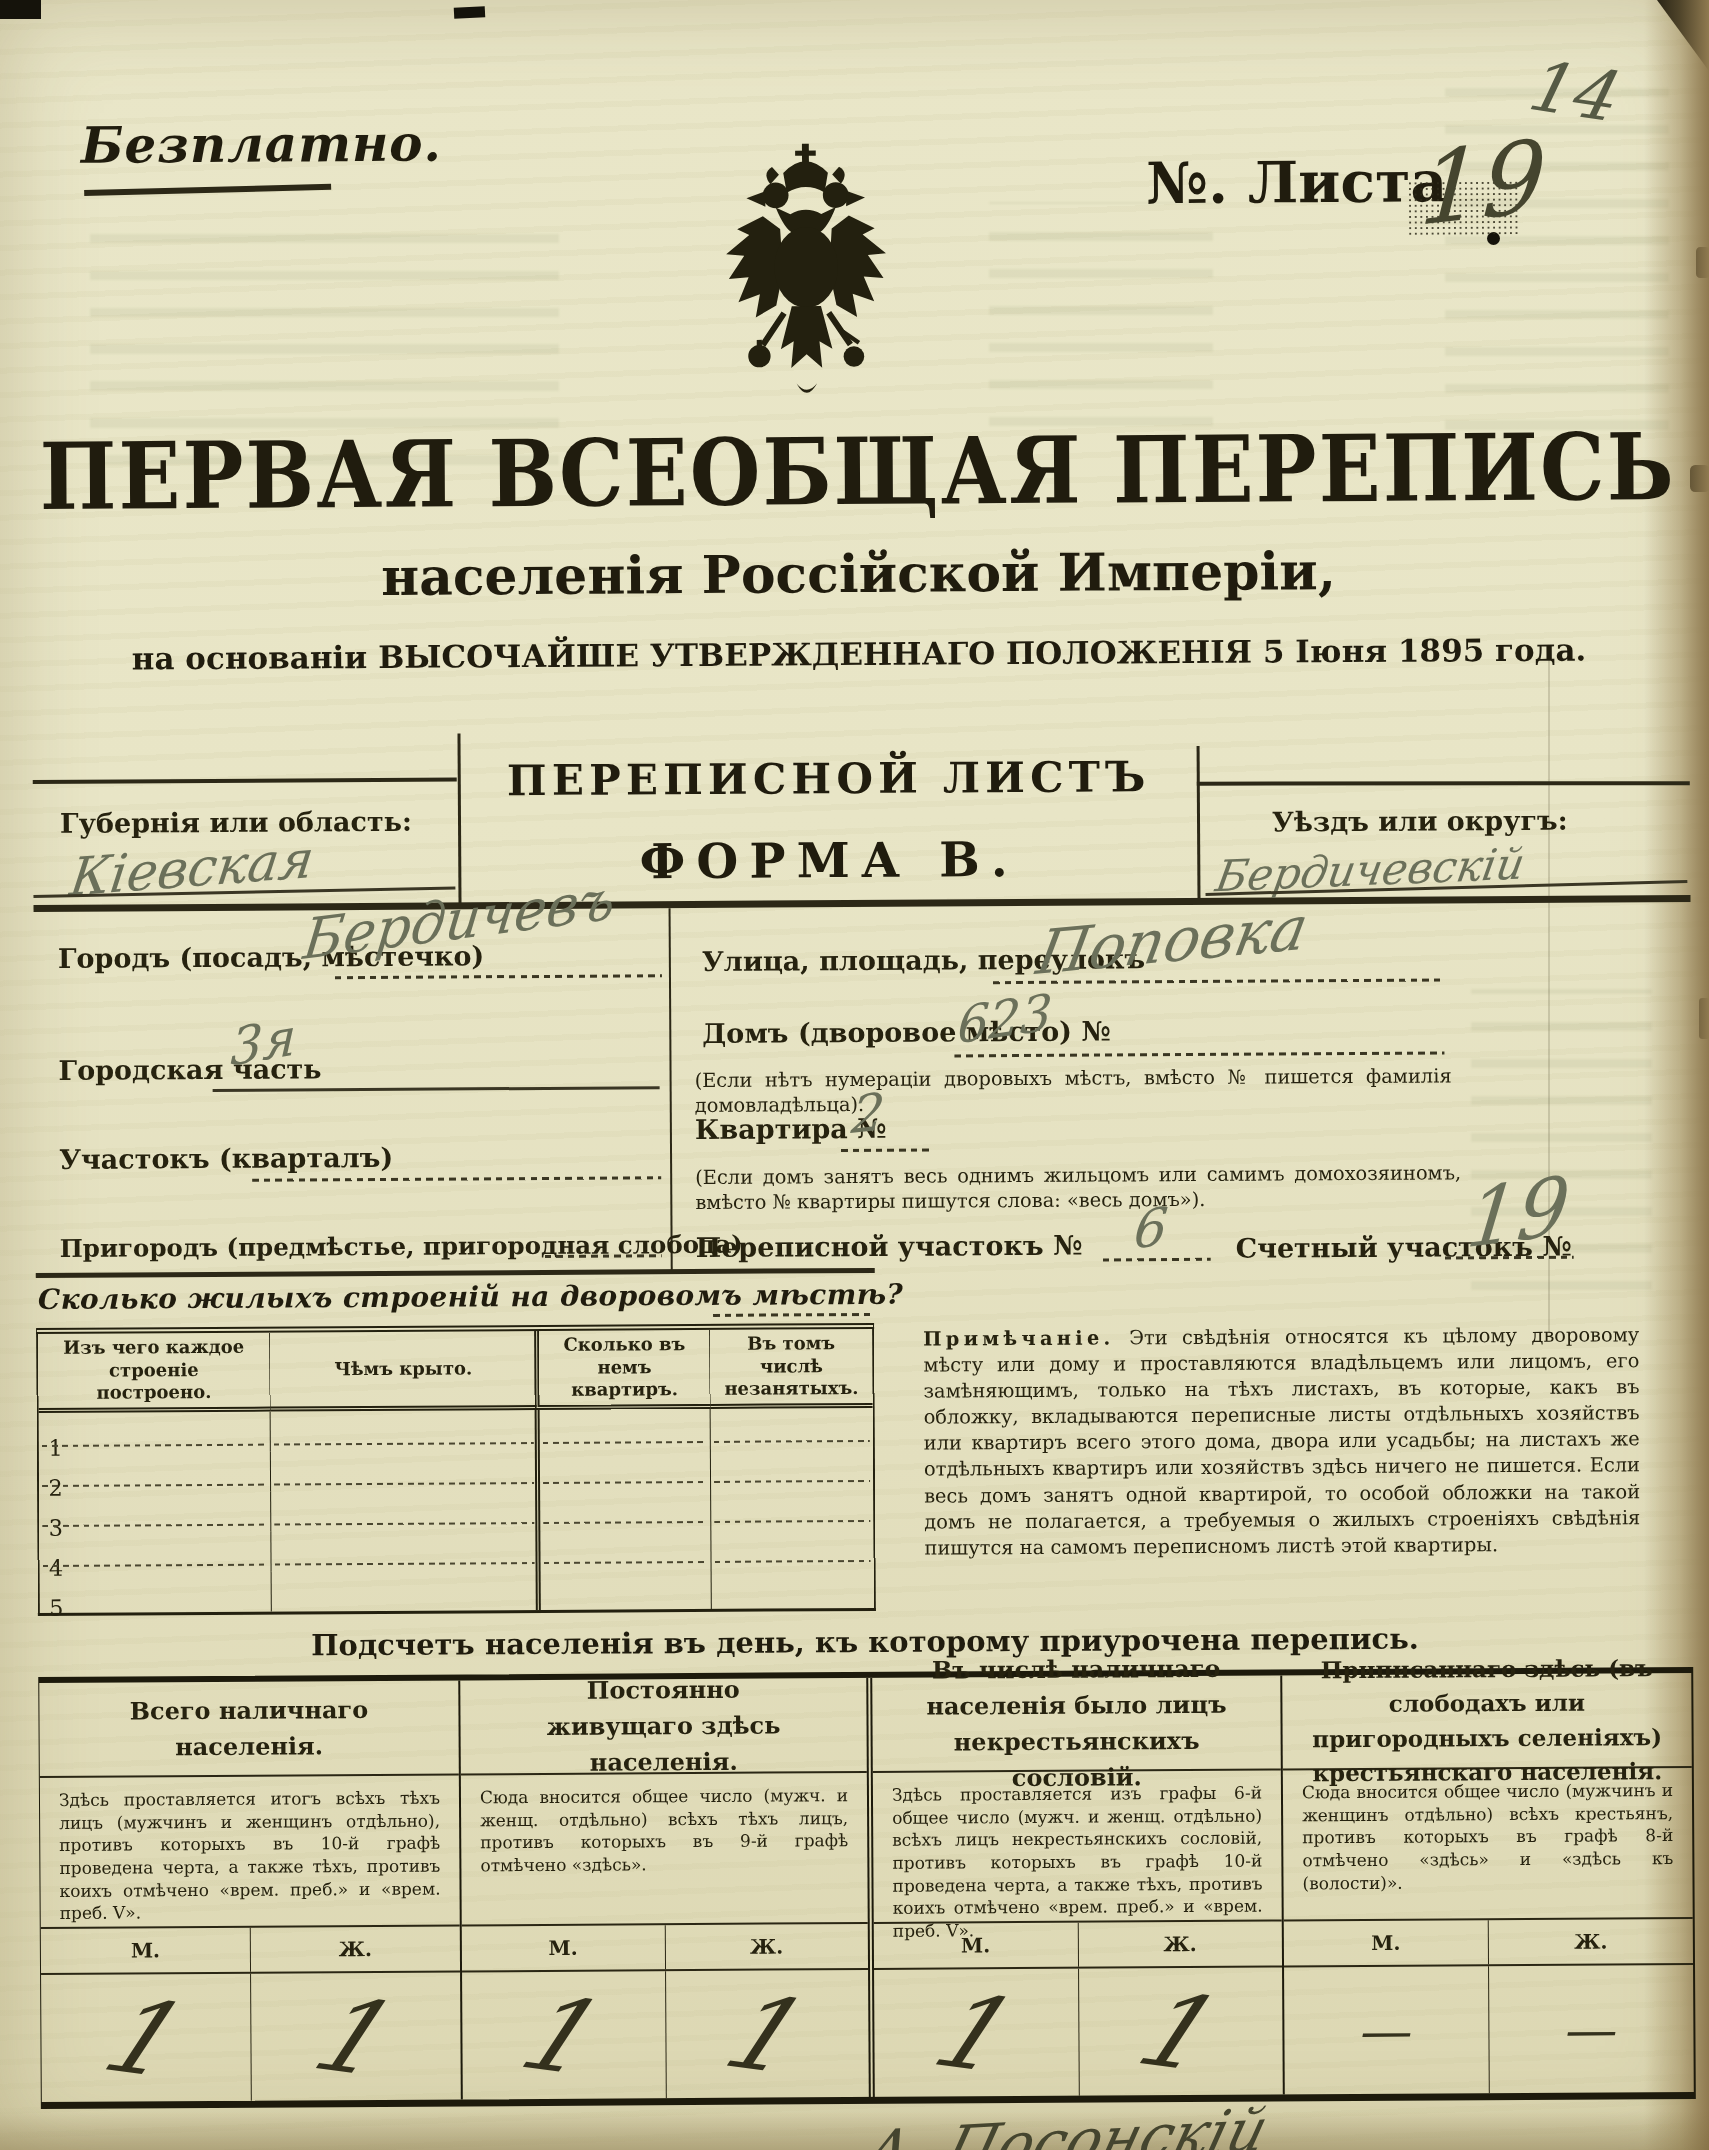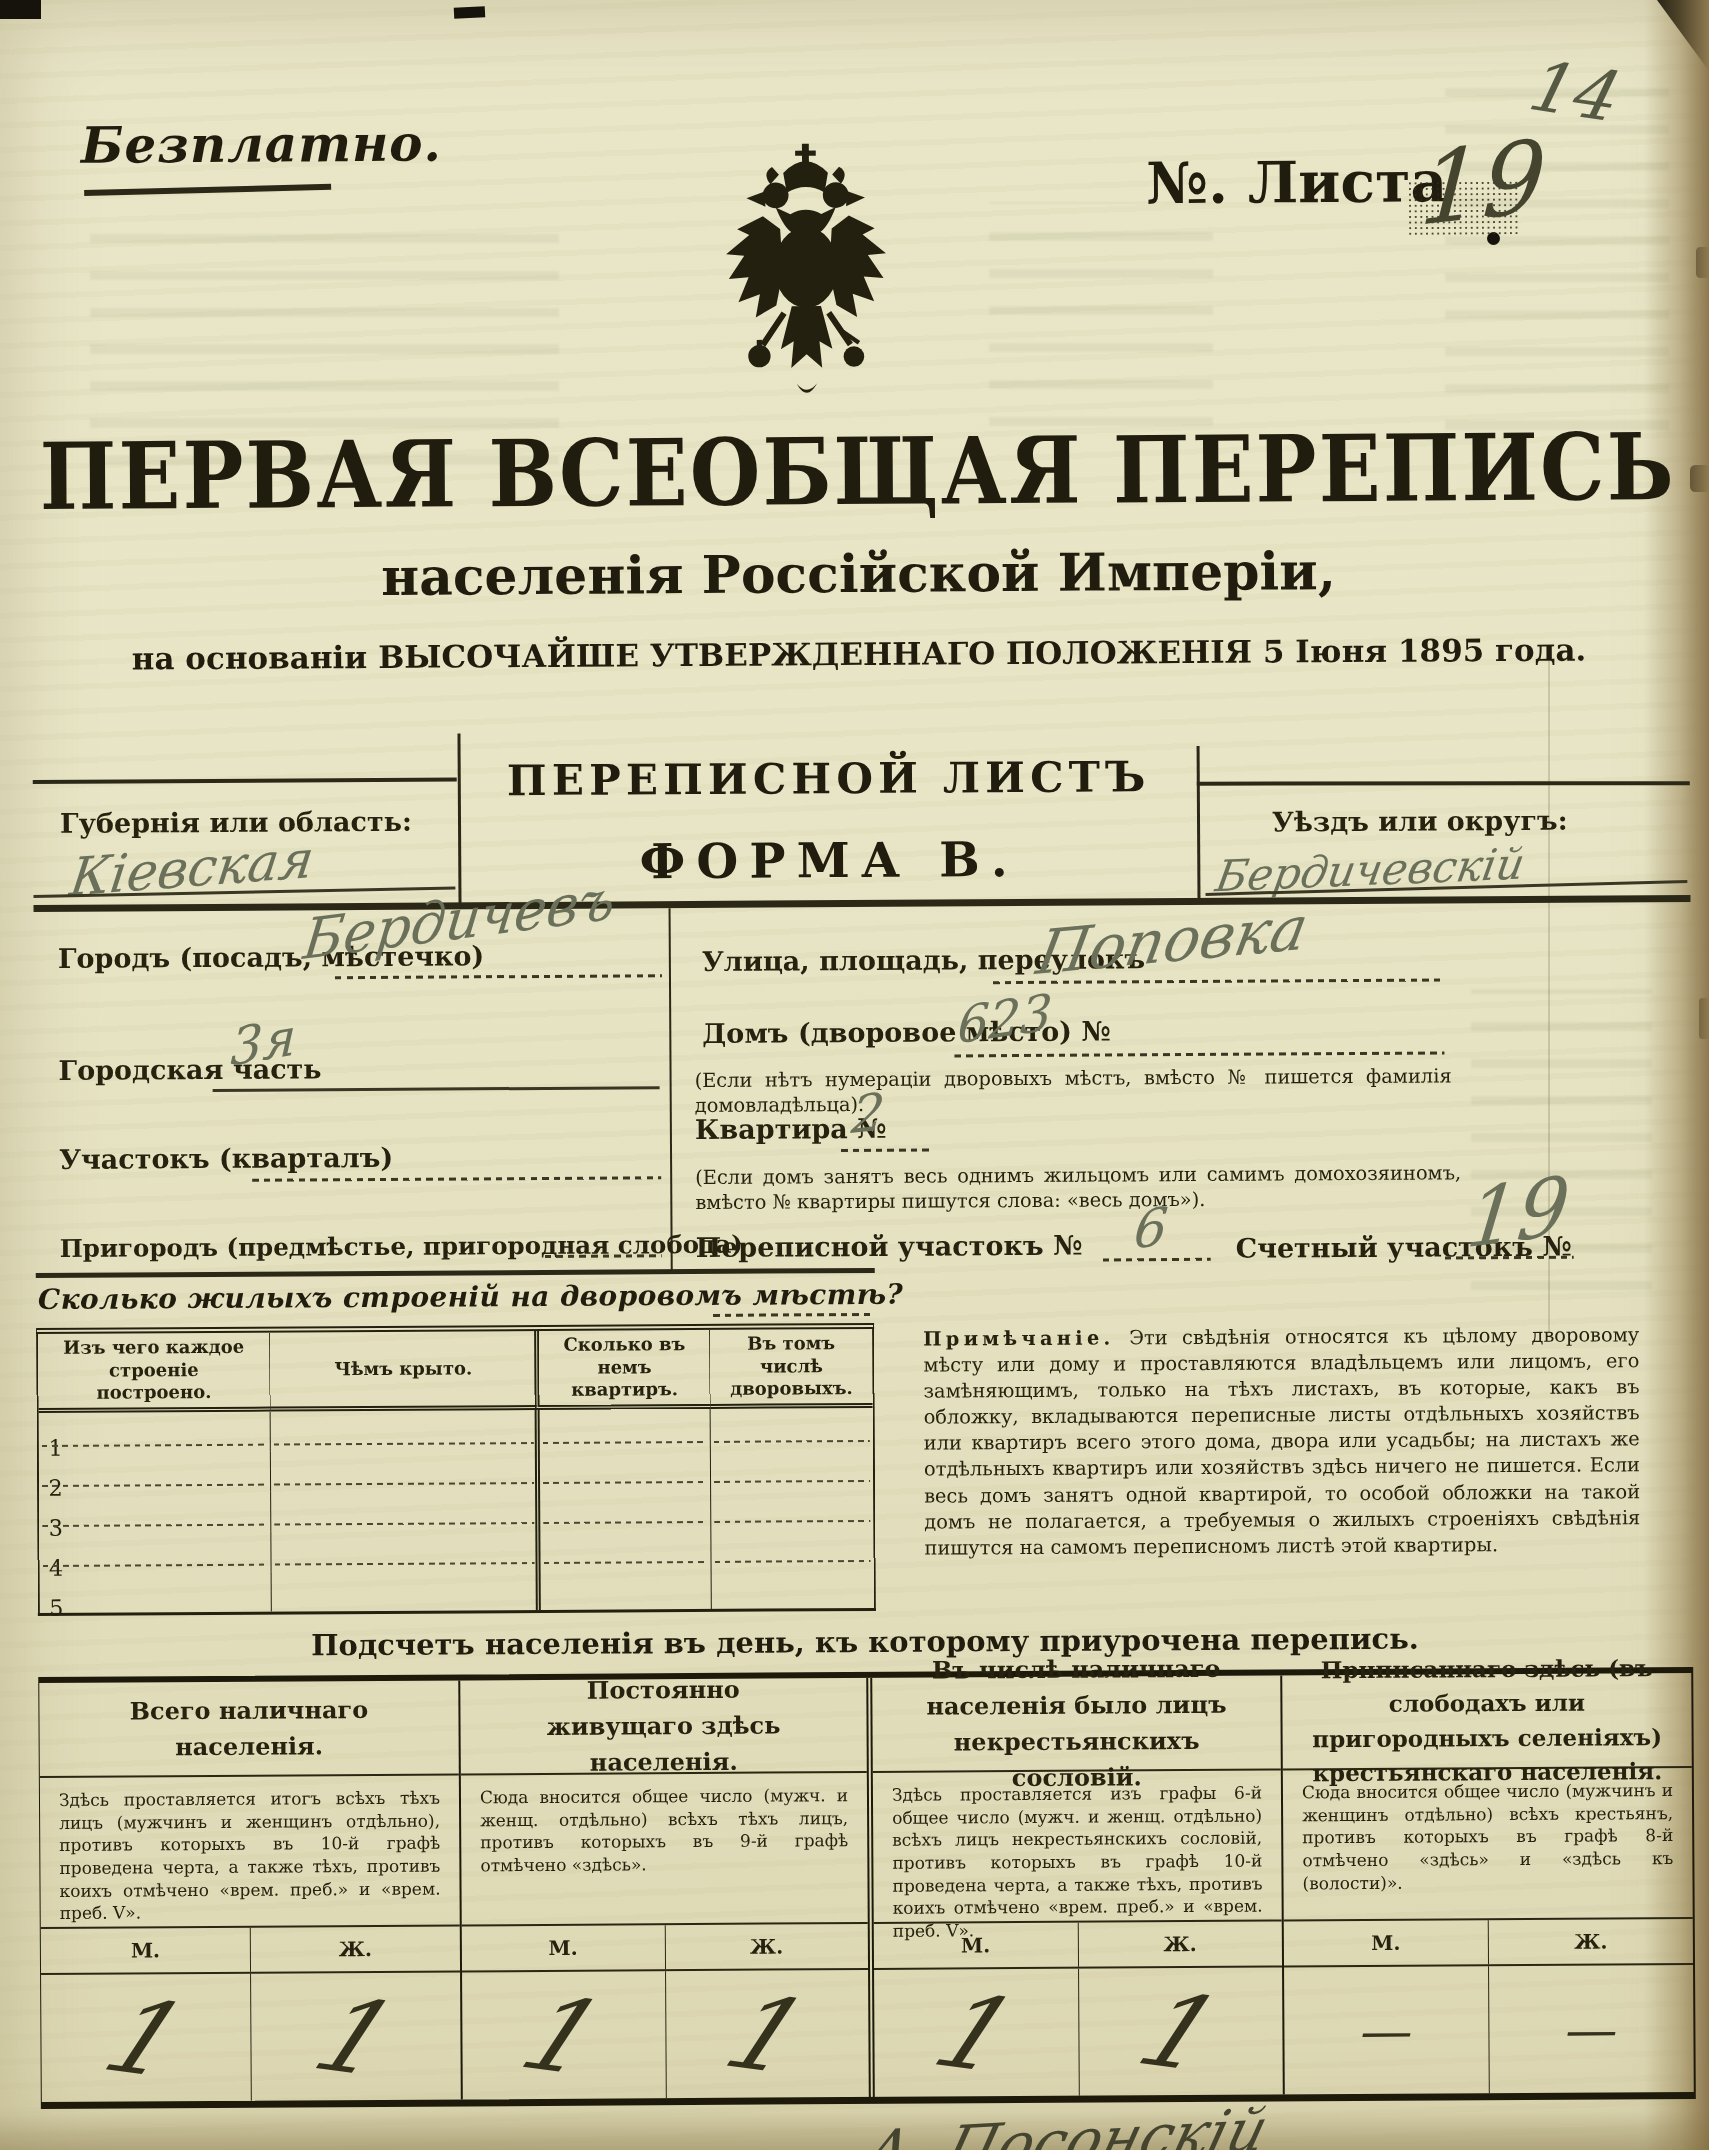--- a/index.html
+++ b/index.html
@@ -211,21 +211,21 @@
 
     <div class="solidline" style="left:28px; top:1268px; width:839px; height:5.2px;"></div>
 
     <div class="abs print b" style="left:30px; top:1278px; font-size:28px; font-style:italic; letter-spacing:0.4px;">Сколько жилыхъ строеній на дворовомъ мѣстѣ?</div>
     <div class="dotline" style="left:705px; top:1313px; width:159px;"></div>
 
     <div class="stable">
       <div class="sth cdiv">Изъ чего каждое строеніе построено.</div>
       <div class="sth">Чѣмъ крыто.</div>
       <div class="sth cdbl cdiv">Сколько въ немъ квартиръ.</div>
-      <div class="sth">Въ томъ числѣ дворовыхъ.</div>
+      <div class="sth">Въ томъ числѣ незанятыхъ.</div>
 
       <div class="scell cdiv sdot">
           <i>1</i>
         </div>
       <div class="scell sdot"></div>
       <div class="scell cdbl cdiv sdot"></div>
       <div class="scell sdot"></div>
 
       <div class="scell cdiv sdot">
           <i>2</i>

